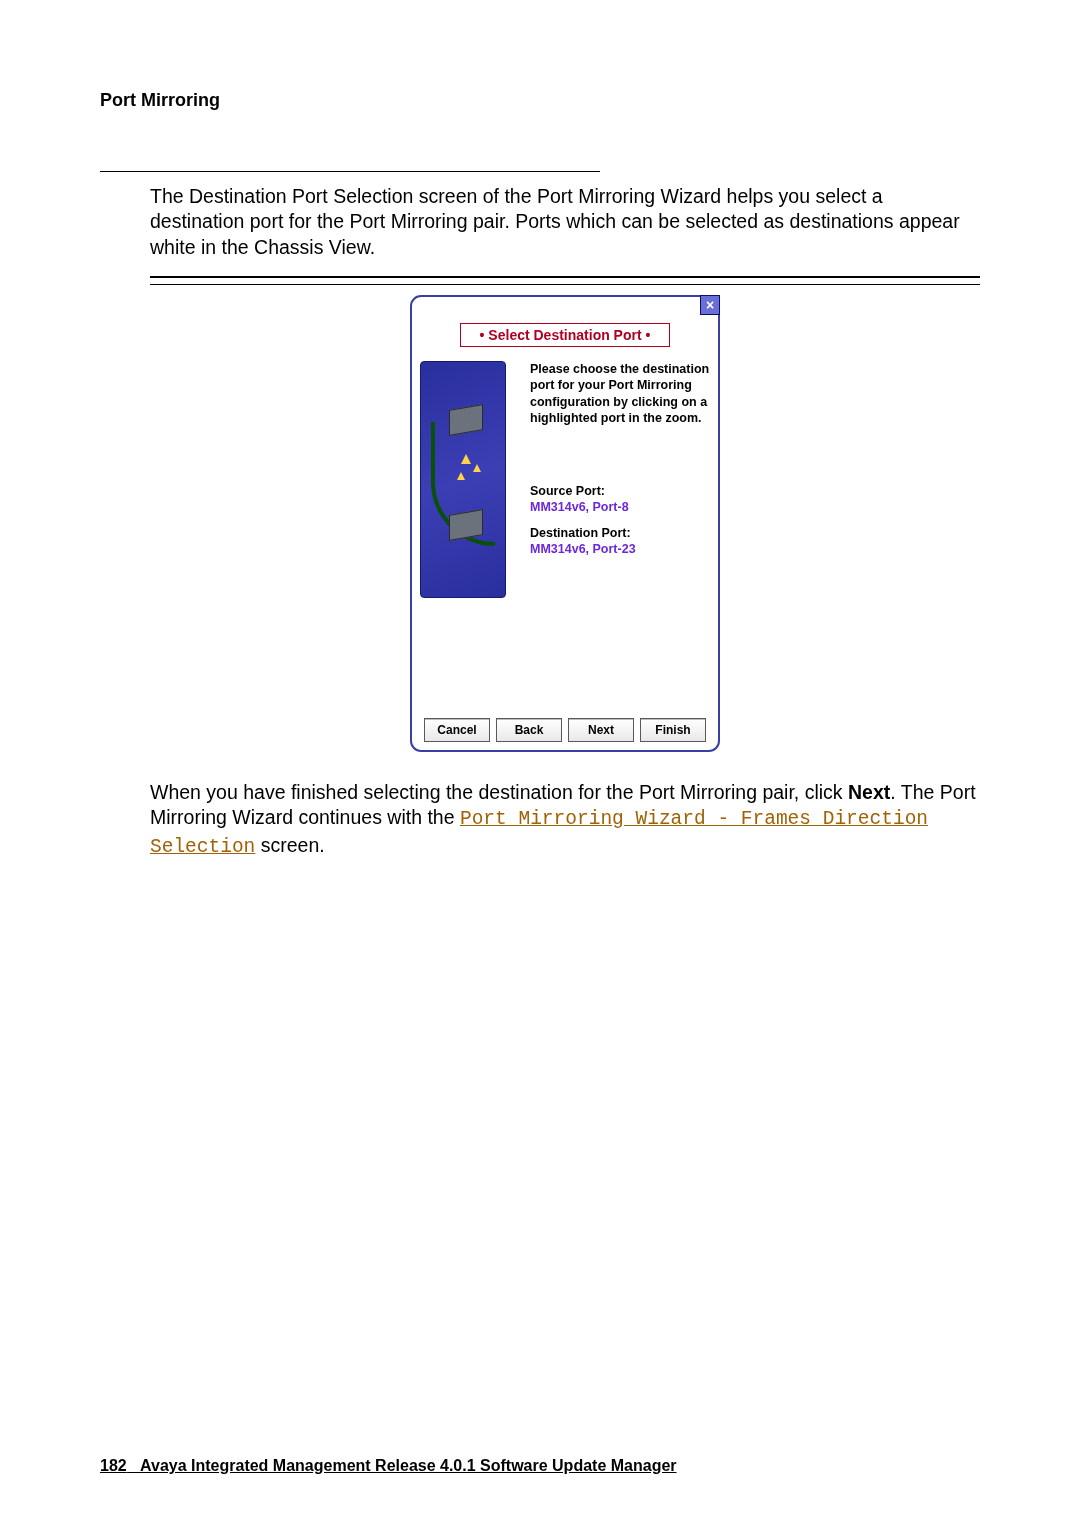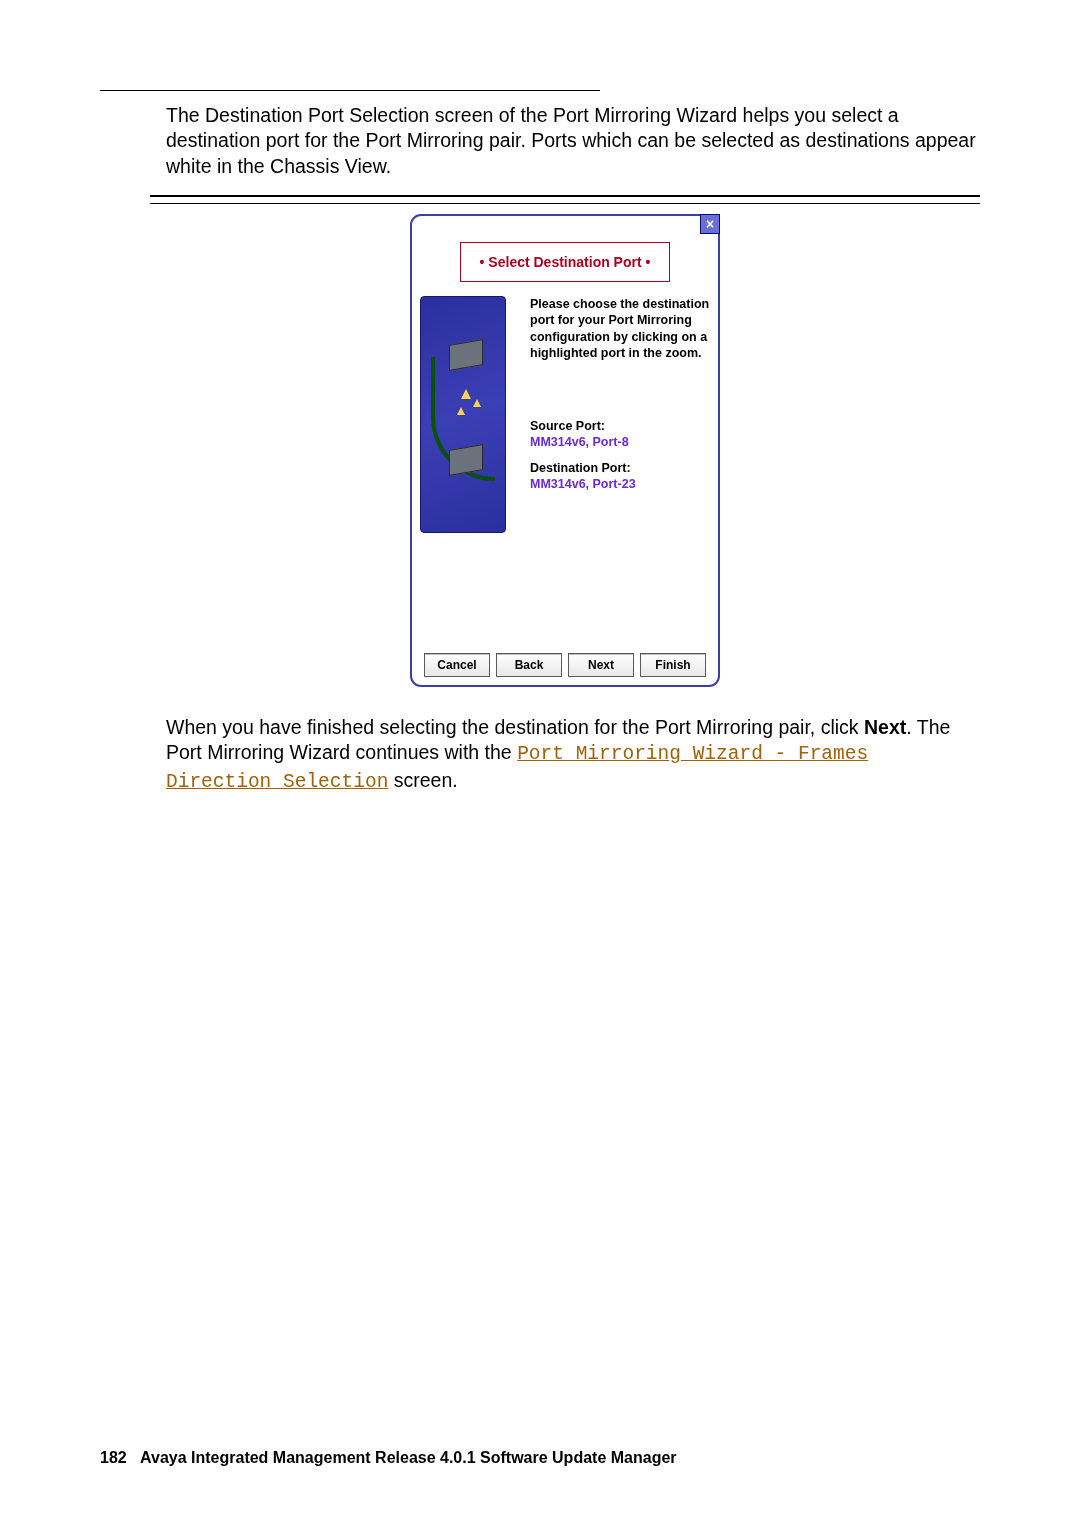--- a/index.html
+++ b/index.html
@@ -33,41 +33,42 @@
   h1.title {
     font-size: 29px;
     font-weight: bold;
     margin: 0 0 20px 0;
   }
   .body-indent {
     margin-left: 50px;
   }
   p {
     font-size: 19.5px;
-    margin: 0 0 16px 16px;
+    margin: 0 0 16px 0;
     line-height: 1.3;
   }
   .hr-fig-top { border: none; border-top: 2px solid #000; margin: 6px 0 6px 0; }
   .hr-fig-bot { border: none; border-top: 1px solid #000; margin: 0 0 10px 0; }
   .fig-caption {
     font-weight: bold;
     font-size: 18.5px;
     margin: 0 0 6px 0;
   }
   .link {
     color: #a16207;
     text-decoration: underline;
     font-family: Liberation Mono, monospace;
   }
   .footer {
     position: absolute;
-    bottom: 60px;
+    bottom: 52px;
     left: 100px;
     font-size: 16px;
     font-weight: bold;
+    text-decoration: underline;
   }
 
   
   .wizard-wrap {
     display: flex;
     justify-content: center;
     margin: 0 0 28px 0;
   }
   .wizard {
     width: 310px;
@@ -85,21 +86,21 @@
     background: #6a6fd8;
     border: 1px solid #0a0e6a;
     display: flex; align-items: center; justify-content: center;
     color: #fff; font-size: 14px; font-weight: bold; line-height: 1;
   }
   .wizard-banner {
     margin: 18px auto 14px auto;
     width: 210px;
     text-align: center;
     border: 1px solid #b00020;
-    padding: 11px 6px;
+    padding: 3px 6px;
     font-weight: bold;
     font-size: 14px;
     color: #b00020;
     box-sizing: border-box;
   }
   .wizard-body {
     display: flex;
     gap: 24px;
   }
   .wizard-illus {
@@ -148,20 +149,21 @@
     font-size: 12px;
     font-weight: bold;
     display: flex; align-items: center; justify-content: center;
     box-shadow: 0 1px 0 #bdbdbd inset;
   }
 </style>
 </head>
 <body>
 
 <div class="page">
+  <div class="header">Port Mirroring</div>
 
   <hr class="hr-top">
 
   <div class="body-indent">
     <p>The Destination Port Selection screen of the Port Mirroring Wizard helps you select a destination port for the Port Mirroring pair. Ports which can be selected as destinations appear white in the Chassis View.</p>
   </div>
 
   <div class="body-indent">
     <hr class="hr-fig-top">
     <hr class="hr-fig-bot">

